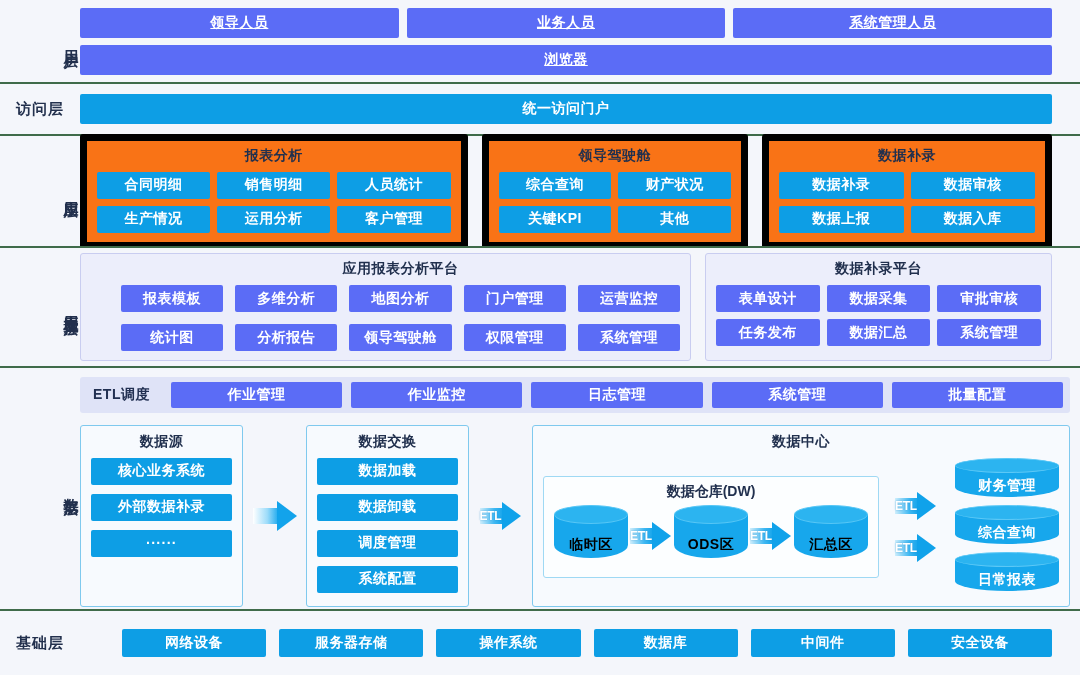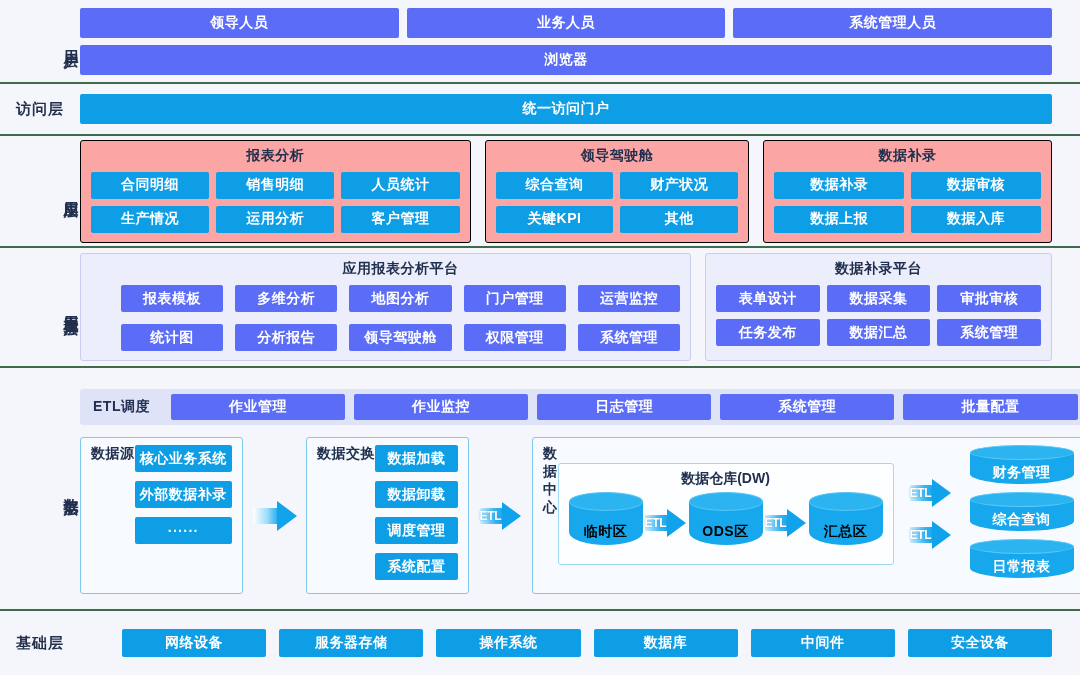--- a/index.html
+++ b/index.html
@@ -53,31 +53,31 @@
     display:flex; align-items:center; justify-content:center;
     color:#ffffff; font-size:14px; font-weight:bold;
     letter-spacing:.5px; white-space:nowrap;
     border-radius:2px;
   }
   .chip.purple{ background:#5b6cf6; }
   .chip.blue  { background:#0d9ee5; }
 
   
   .user-row{ display:flex; gap:8px; }
-  .user-row .chip{ flex:1; height:30px; }
+  .user-row .chip{ flex:1; height:30px;text-decoration:underline; }
   .user-rows{ display:flex; flex-direction:column; gap:7px; }
 
   
   .access-bar{ height:30px; }
 
   
   .groups{ display:flex; gap:14px; }
   .group{
-    background:#fca5a5;
-    border:1px solid #000000;
+    background:#f97316;
+    border:7px solid #000000;
     border-radius:3px;
     padding:6px 10px 9px;
     flex:1;
   }
   .group.violet{
     background:#eceefb;
     border:1px solid #c9cdf0;
   }
   .group-title{
     text-align:center;
@@ -113,21 +113,21 @@
   
   .data-flow{
     display:flex; align-items:stretch; gap:0;
     margin-top:12px;
   }
   .panel{
     border:1px solid #7fc9ee;
     background:#f7fafe;
     border-radius:3px;
     padding:7px 10px 10px;
-    display:flex; flex-direction:row;
+    display:flex; flex-direction:column;
   }
   .panel-title{
     text-align:center; font-size:14px; font-weight:bold;
     color:#21304e; margin-bottom:7px; letter-spacing:.5px;
   }
   .stack{ display:flex; flex-direction:column; gap:9px; flex:1; }
   .stack .chip{ height:27px; }
 
   #panel-source{ width:163px; }
   #panel-exchange{ width:163px; }

